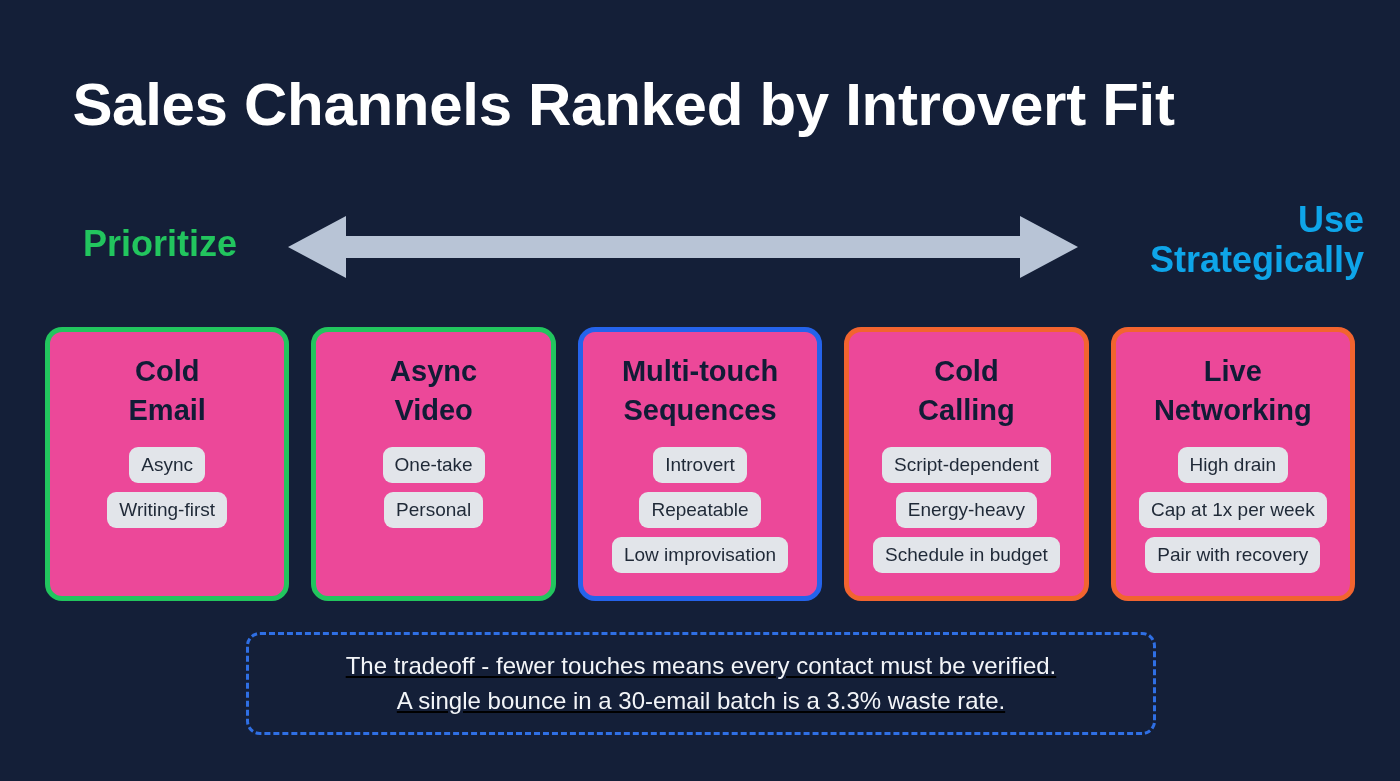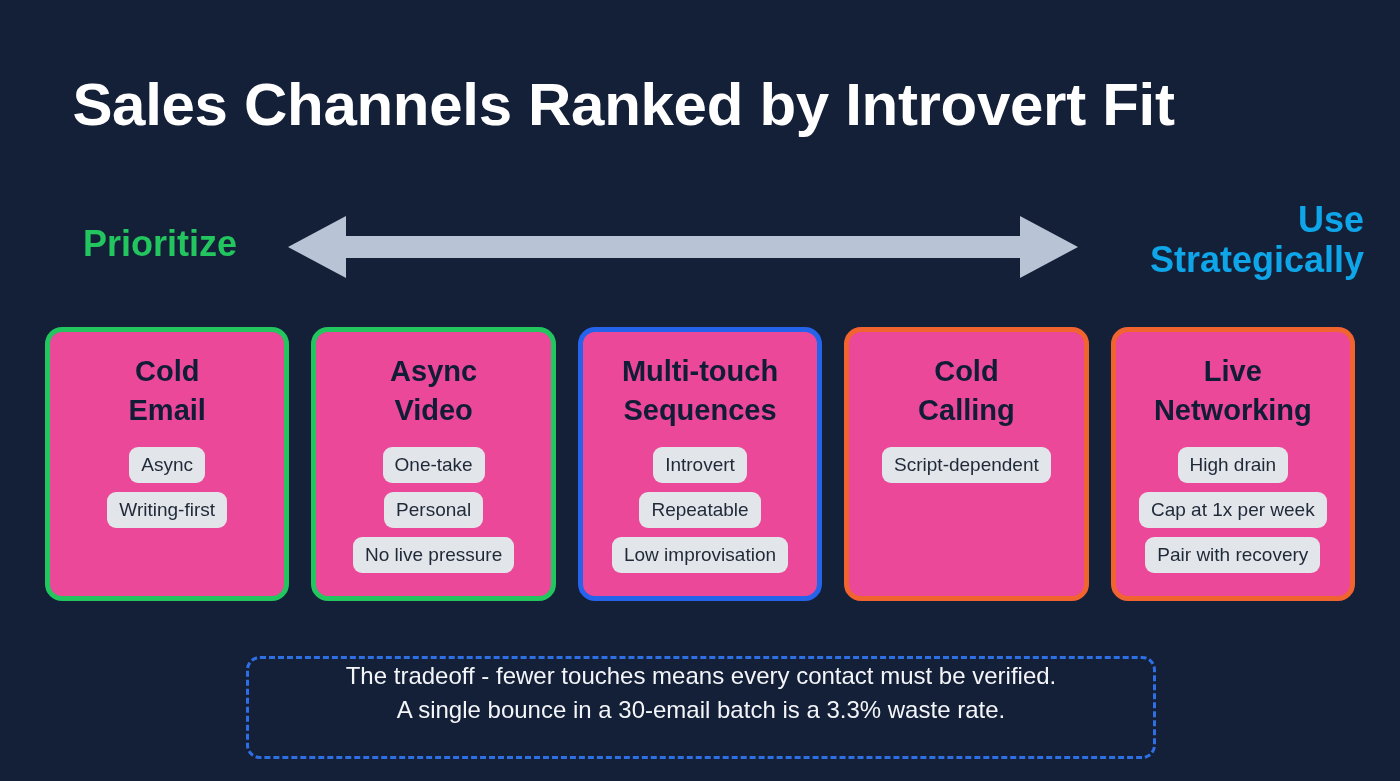--- a/index.html
+++ b/index.html
@@ -123,27 +123,29 @@
     padding: 8px 12px 9px 12px;
     border-radius: 9px;
     white-space: nowrap;
     text-align: center;
   }
 
   
   #footer-note {
     position: absolute;
     left: 246px;
-    top: 656px;
+    top: 632px;
     width: 910px;
     height: 103px;
     border: 3px dashed #2f6fe4;
     border-radius: 14px;
     display: flex;
+    align-items: center;
     justify-content: center;
+    text-decoration: underline;
   }
 
   #footer-note-text {
     color: #f3f5f8;
     font-size: 24px;
     line-height: 1.42;
     text-align: center;
     white-space: pre-line;
     padding: 0 18px;
   }
@@ -177,39 +179,40 @@
       <span class="card-tag">Writing-first</span>
     </div>
   </div>
 
   <div class="card accent-green">
     <div class="card-title">Async
 Video</div>
     <div class="card-tags">
       <span class="card-tag">One-take</span>
       <span class="card-tag">Personal</span>
-      <span class="card-tag">No live pressure</span>
     </div>
   </div>
 
   <div class="card accent-blue">
     <div class="card-title">Multi-touch
 Sequences</div>
     <div class="card-tags">
       <span class="card-tag">Introvert</span>
       <span class="card-tag">Repeatable</span>
       <span class="card-tag">Low improvisation</span>
     </div>
   </div>
 
   <div class="card accent-orange">
     <div class="card-title">Cold
 Calling</div>
     <div class="card-tags">
       <span class="card-tag">Script-dependent</span>
+      <span class="card-tag">Energy-heavy</span>
+      <span class="card-tag">Schedule in budget</span>
     </div>
   </div>
 
   <div class="card accent-orange">
     <div class="card-title">Live
 Networking</div>
     <div class="card-tags">
       <span class="card-tag">High drain</span>
       <span class="card-tag">Cap at 1x per week</span>
       <span class="card-tag">Pair with recovery</span>

